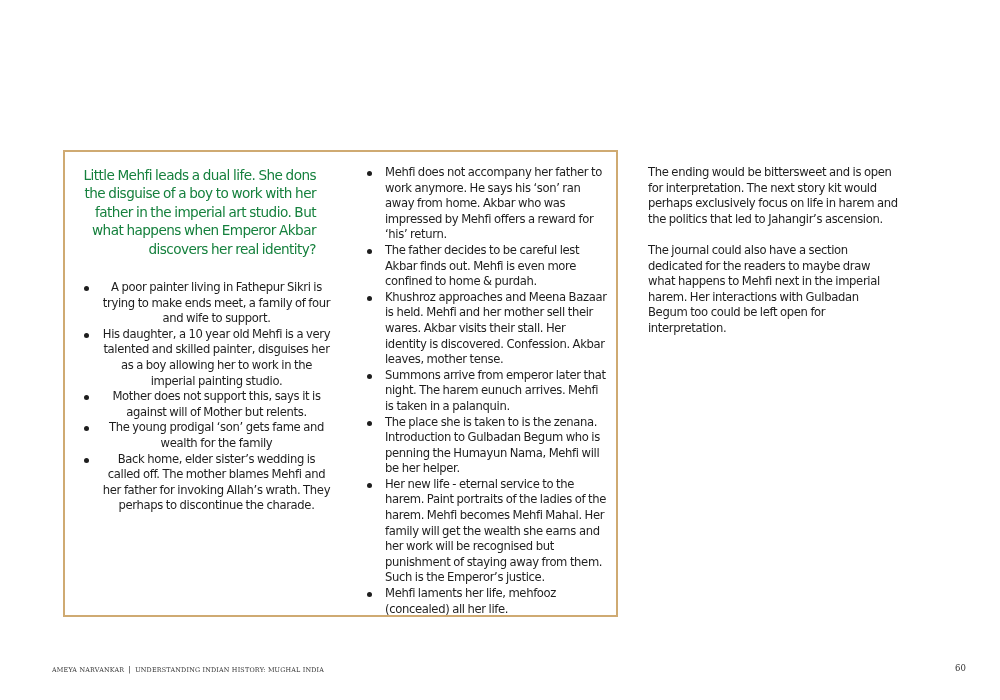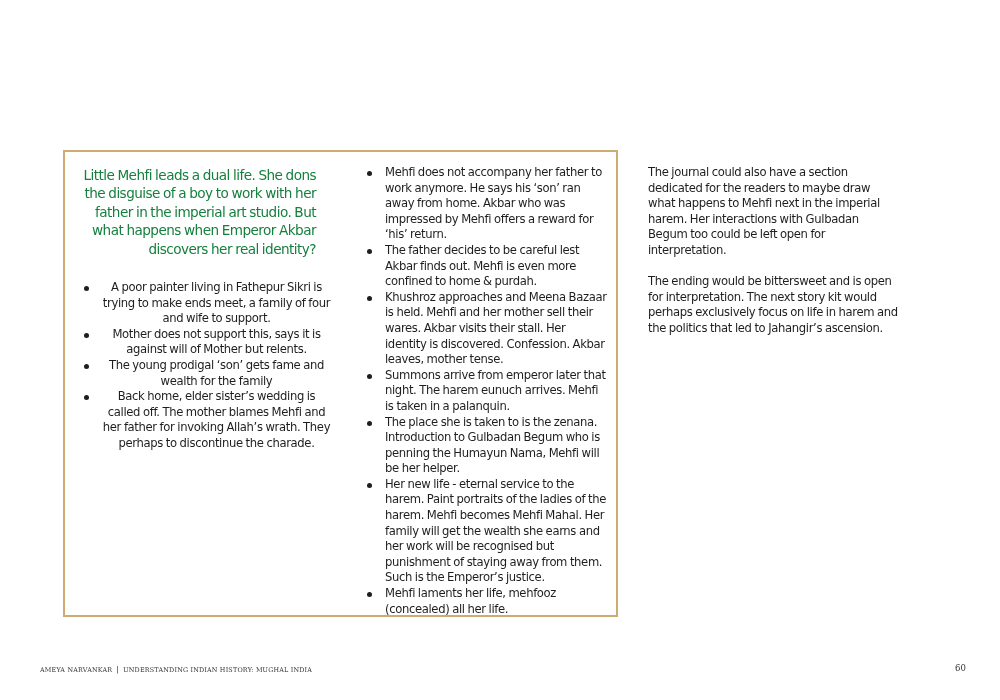--- a/index.html
+++ b/index.html
@@ -87,21 +87,21 @@
       text-align: center;
     }
     .para {
       margin: 0;
     }
     .para + .para {
       margin-top: 15.6px;
     }
     .footer-left {
       position: absolute;
-      left: 40px;
+      left: 52px;
       top: 665px;
       font-family: "DejaVu Serif", "Liberation Serif", serif;
       font-size: 6.4px;
       letter-spacing: 0.2px;
       color: #333;
     }
     .footer-sep {
       display: inline-block;
       margin: 0 4px;
       font-size: 8px;
@@ -119,40 +119,41 @@
   </style>
 </head>
 <body>
 
 <div class="plot-box"></div>
 
 <div class="col col-left">
   <div class="plot-lead">Little Mehfi leads a dual life. She dons the disguise of a boy to work with her father in the imperial art studio. But what happens when Emperor Akbar discovers her real identity?</div>
   <ul class="bullets">
     <li>A poor painter living in Fathepur Sikri is trying to make ends meet, a family of four and wife to support.</li>
+    <li>His daughter, a 10 year old Mehfi is a very talented and skilled painter, disguises her as a boy allowing her to work in the imperial painting studio.</li>
     <li>Mother does not support this, says it is against will of Mother but relents.</li>
     <li>The young prodigal ‘son’ gets fame and wealth for the family</li>
     <li>Back home, elder sister’s wedding is called off. The mother blames Mehfi and her father for invoking Allah’s wrath. They perhaps to discontinue the charade.</li>
   </ul>
 </div>
 
 <div class="col col-mid">
   <ul class="bullets">
     <li>Mehfi does not accompany her father to work anymore.  He says his ‘son’ ran away from home. Akbar who was impressed by Mehfi offers a reward for ‘his’ return.</li>
     <li>The father decides to be careful lest Akbar finds out. Mehfi is even more confined to home &amp; purdah.</li>
     <li>Khushroz approaches and Meena Bazaar is held. Mehfi and her mother sell their wares. Akbar visits their stall. Her identity is discovered. Confession. Akbar leaves, mother tense.</li>
     <li>Summons arrive from emperor later that night. The harem eunuch arrives. Mehfi is taken in a palanquin.</li>
     <li>The place she is taken to is the zenana. Introduction to Gulbadan Begum who is penning the Humayun Nama, Mehfi will be her helper.</li>
     <li>Her new life - eternal service to the harem. Paint portraits of the ladies of the harem. Mehfi becomes Mehfi Mahal. Her family will get the wealth she earns and her work will be recognised but punishment of staying away from them. Such is the Emperor’s justice.</li>
     <li>Mehfi laments her life, mehfooz (concealed) all her life.</li>
   </ul>
 </div>
 
 <div class="col col-right">
+  <p class="para">The ending would be bittersweet and is open for interpretation. The next story kit would perhaps exclusively focus on life in harem and the politics that led to Jahangir’s ascension.</p>
   <p class="para">The journal could also have a section dedicated for the readers to maybe draw what happens to Mehfi next in the imperial harem. Her interactions with Gulbadan Begum too could be left open for interpretation.</p>
-  <p class="para">The ending would be bittersweet and is open for interpretation. The next story kit would perhaps exclusively focus on life in harem and the politics that led to Jahangir’s ascension.</p>
 </div>
 
 <div class="footer-left">
   <span>AMEYA NARVANKAR</span><span class="footer-sep">|</span><span>UNDERSTANDING INDIAN HISTORY: MUGHAL INDIA</span>
 </div>
 
 <div class="footer-page">60</div>
 
 </body></html>

